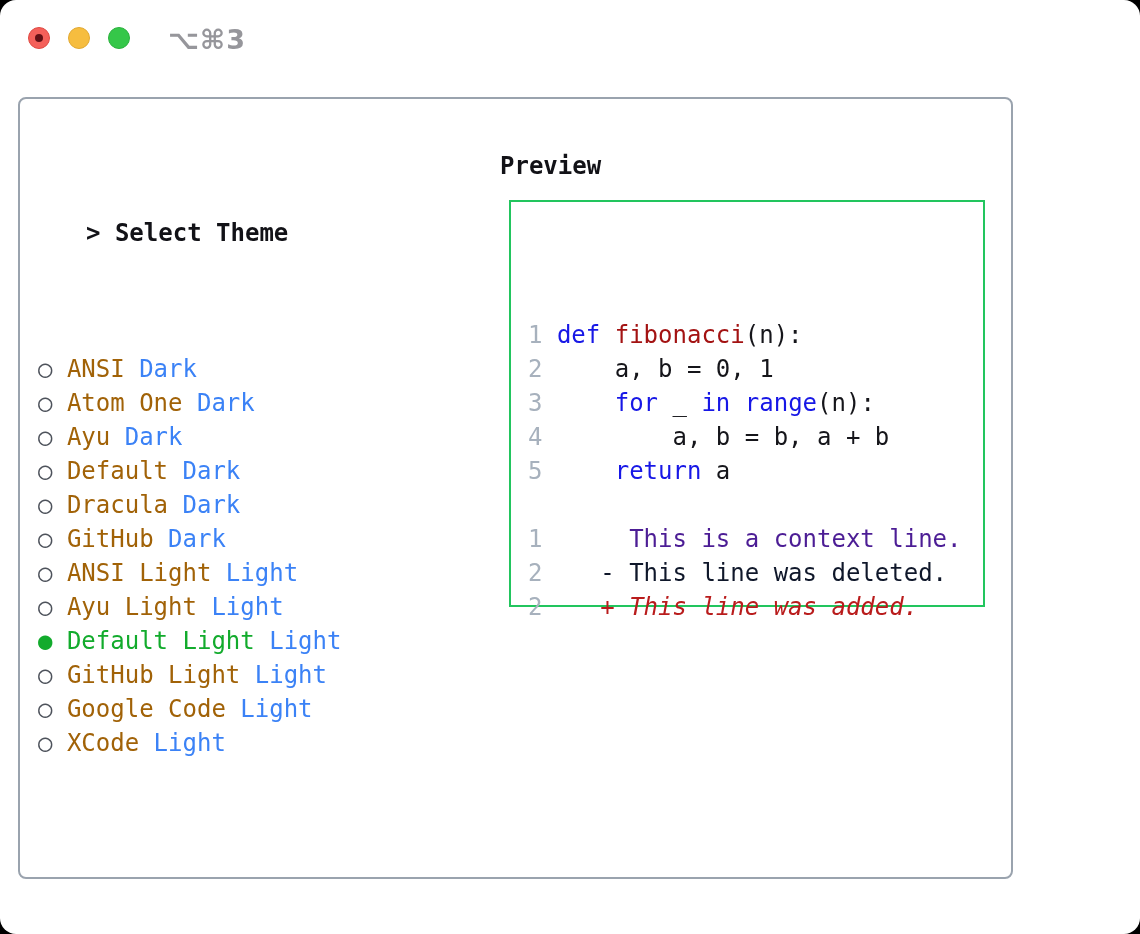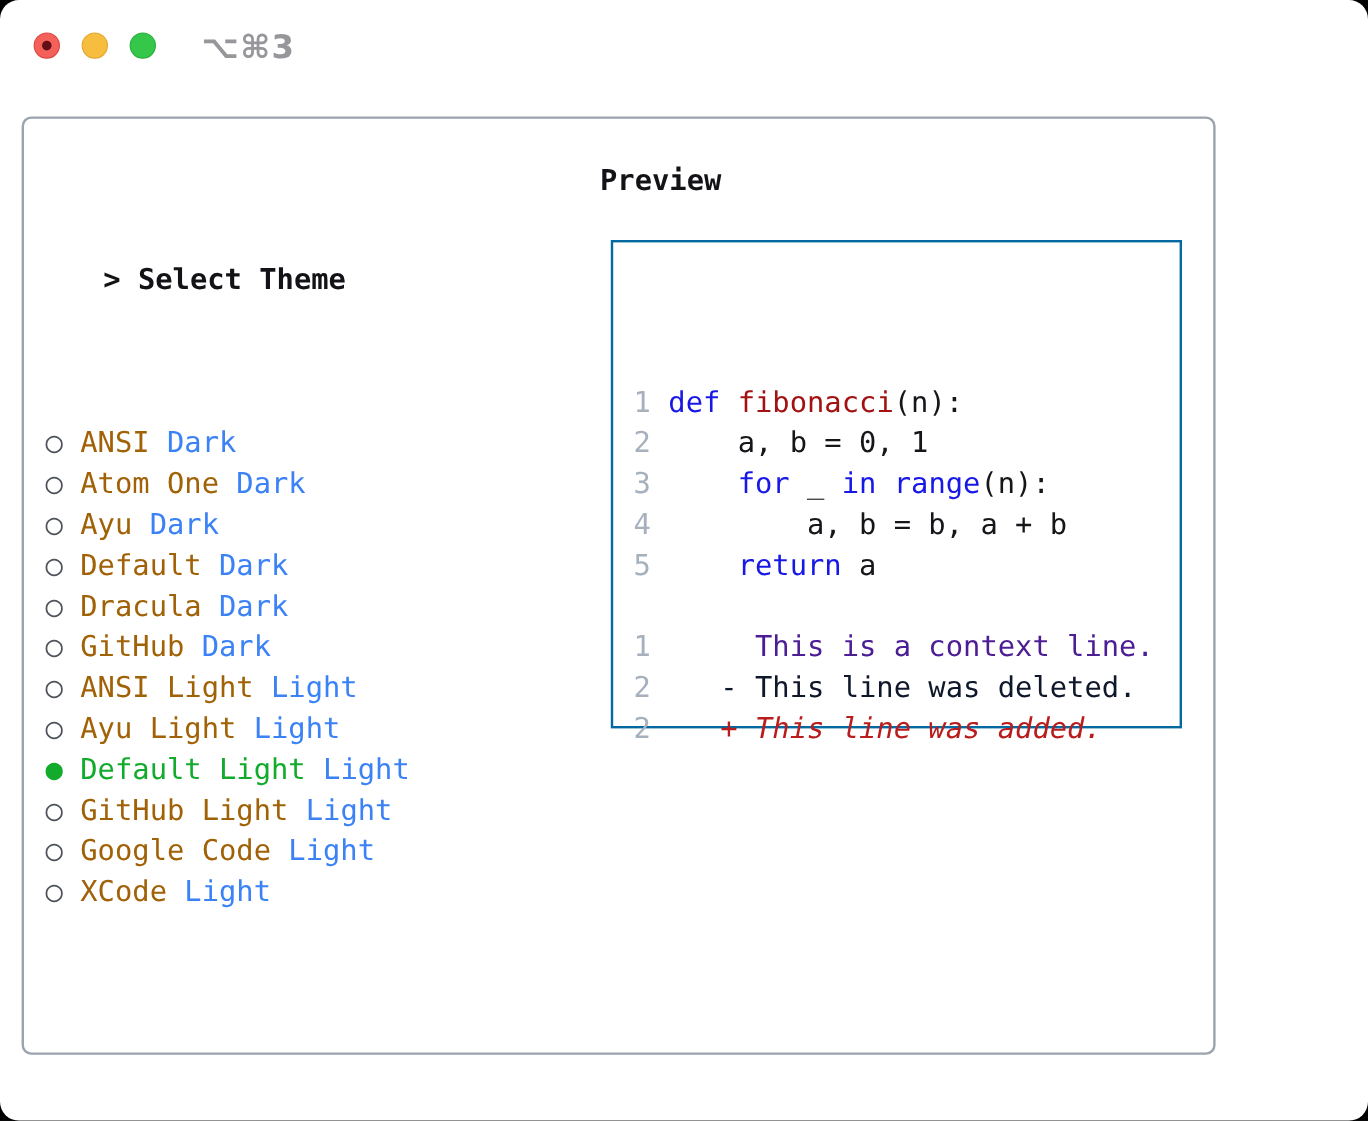--- a/index.html
+++ b/index.html
@@ -22,23 +22,23 @@
   
   .left-col{position:absolute;left:18px;top:49px;}
   .row{height:34px;}
   .picker-header{font-weight:bold;color:#121217;margin-left:48px;}
   .tname{color:#a16207;}
   .bullet{color:#4d525b;}
   .ttag{color:#3b82f6;}
   .theme-row.selected .tname,.theme-row.selected .bullet{color:#12ab2c;}
   .apply-block{margin-top:34px;}
   
-  .preview-header{position:absolute;left:480px;top:34px;font-weight:bold;color:#121217;}
+  .preview-header{position:absolute;left:480px;top:50px;font-weight:bold;color:#121217;}
   .preview-box{position:absolute;left:489px;top:101px;width:476px;height:407px;box-sizing:border-box;
-               border:2px solid #0369a1;background:#fff;}
+               border:2px solid #22c55e;background:#fff;}
   .preview-lines{padding:14px 0 0 17px;}
   .pline{height:34px;}
   .lnum{color:#a7b1bd;}
   .seg-plain{color:#15151a;}
   .seg-kw{color:#1717e6;}
   .seg-fn{color:#a31212;}
   .seg-ctx{color:#4c1d95;}
   .seg-del{color:#0f172a;}
   .seg-add{color:#b91c1c;font-style:italic;}
 </style>

